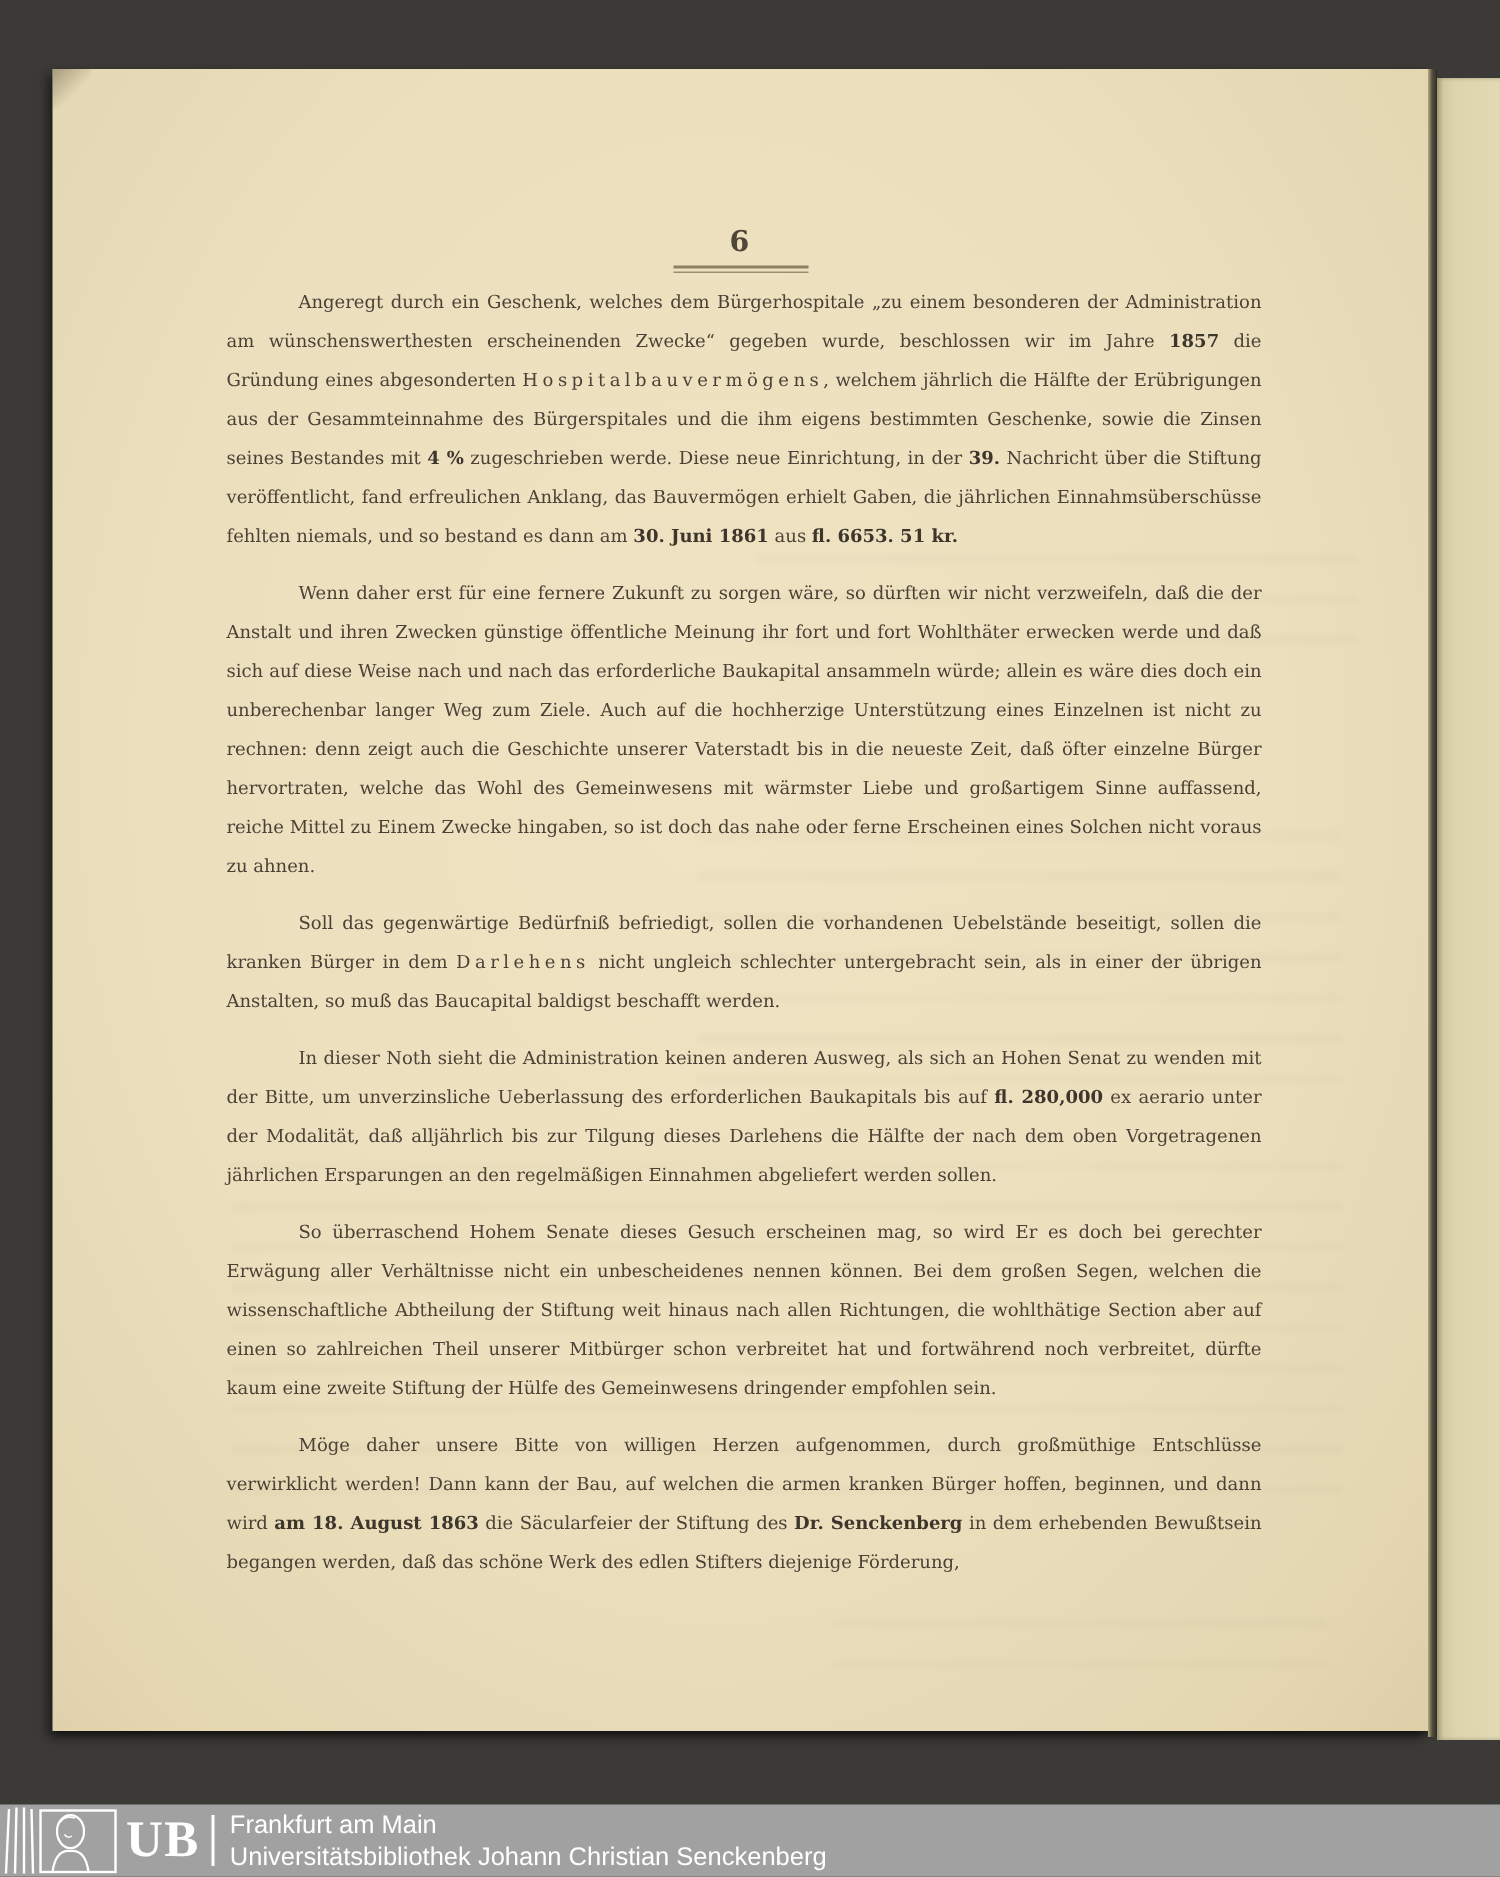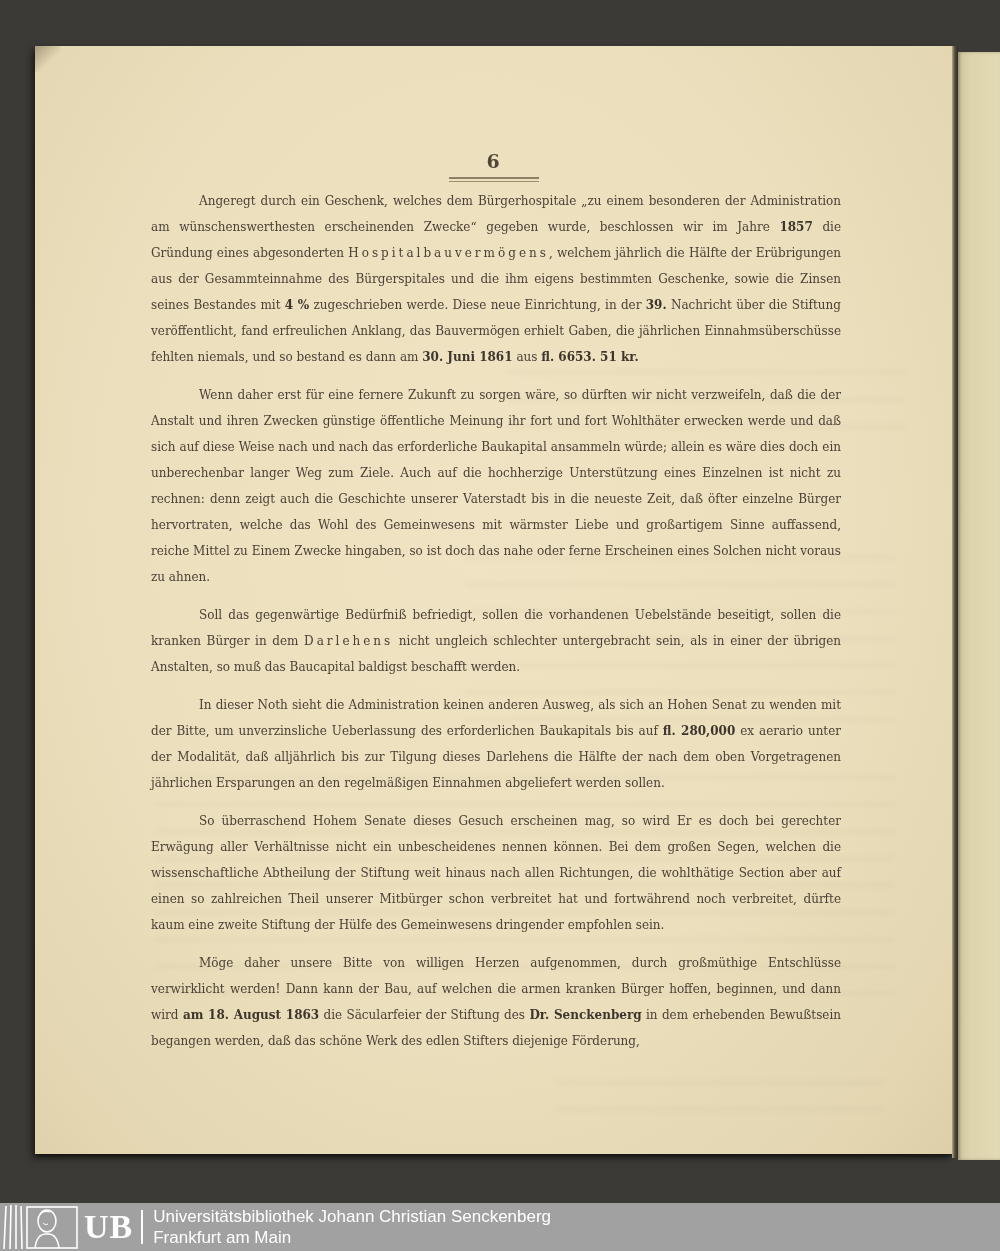--- a/index.html
+++ b/index.html
@@ -144,18 +144,18 @@
 
         <ellipse cx="45" cy="18" rx="9" ry="11" fill="none" stroke="#ffffff" stroke-width="1.5"></ellipse>
         <path d="M33 45 Q35 30 45 31 Q55 30 57 45" fill="none" stroke="#ffffff" stroke-width="1.5"></path>
         <path d="M38 12 Q41 7 48 9" fill="none" stroke="#ffffff" stroke-width="1.2"></path>
         <path d="M41 20 q2 3 5 1" fill="none" stroke="#ffffff" stroke-width="1.0"></path>
       </svg>
       <span class="logo-ub">UB</span>
       <span class="logo-divider"></span>
     </div>
     <div class="footer-text">
+      <div>Frankfurt am Main</div>
       <div>Universitätsbibliothek Johann Christian Senckenberg</div>
-      <div>Frankfurt am Main</div>
     </div>
   </div>
 
 </div>
 
 </body></html>

